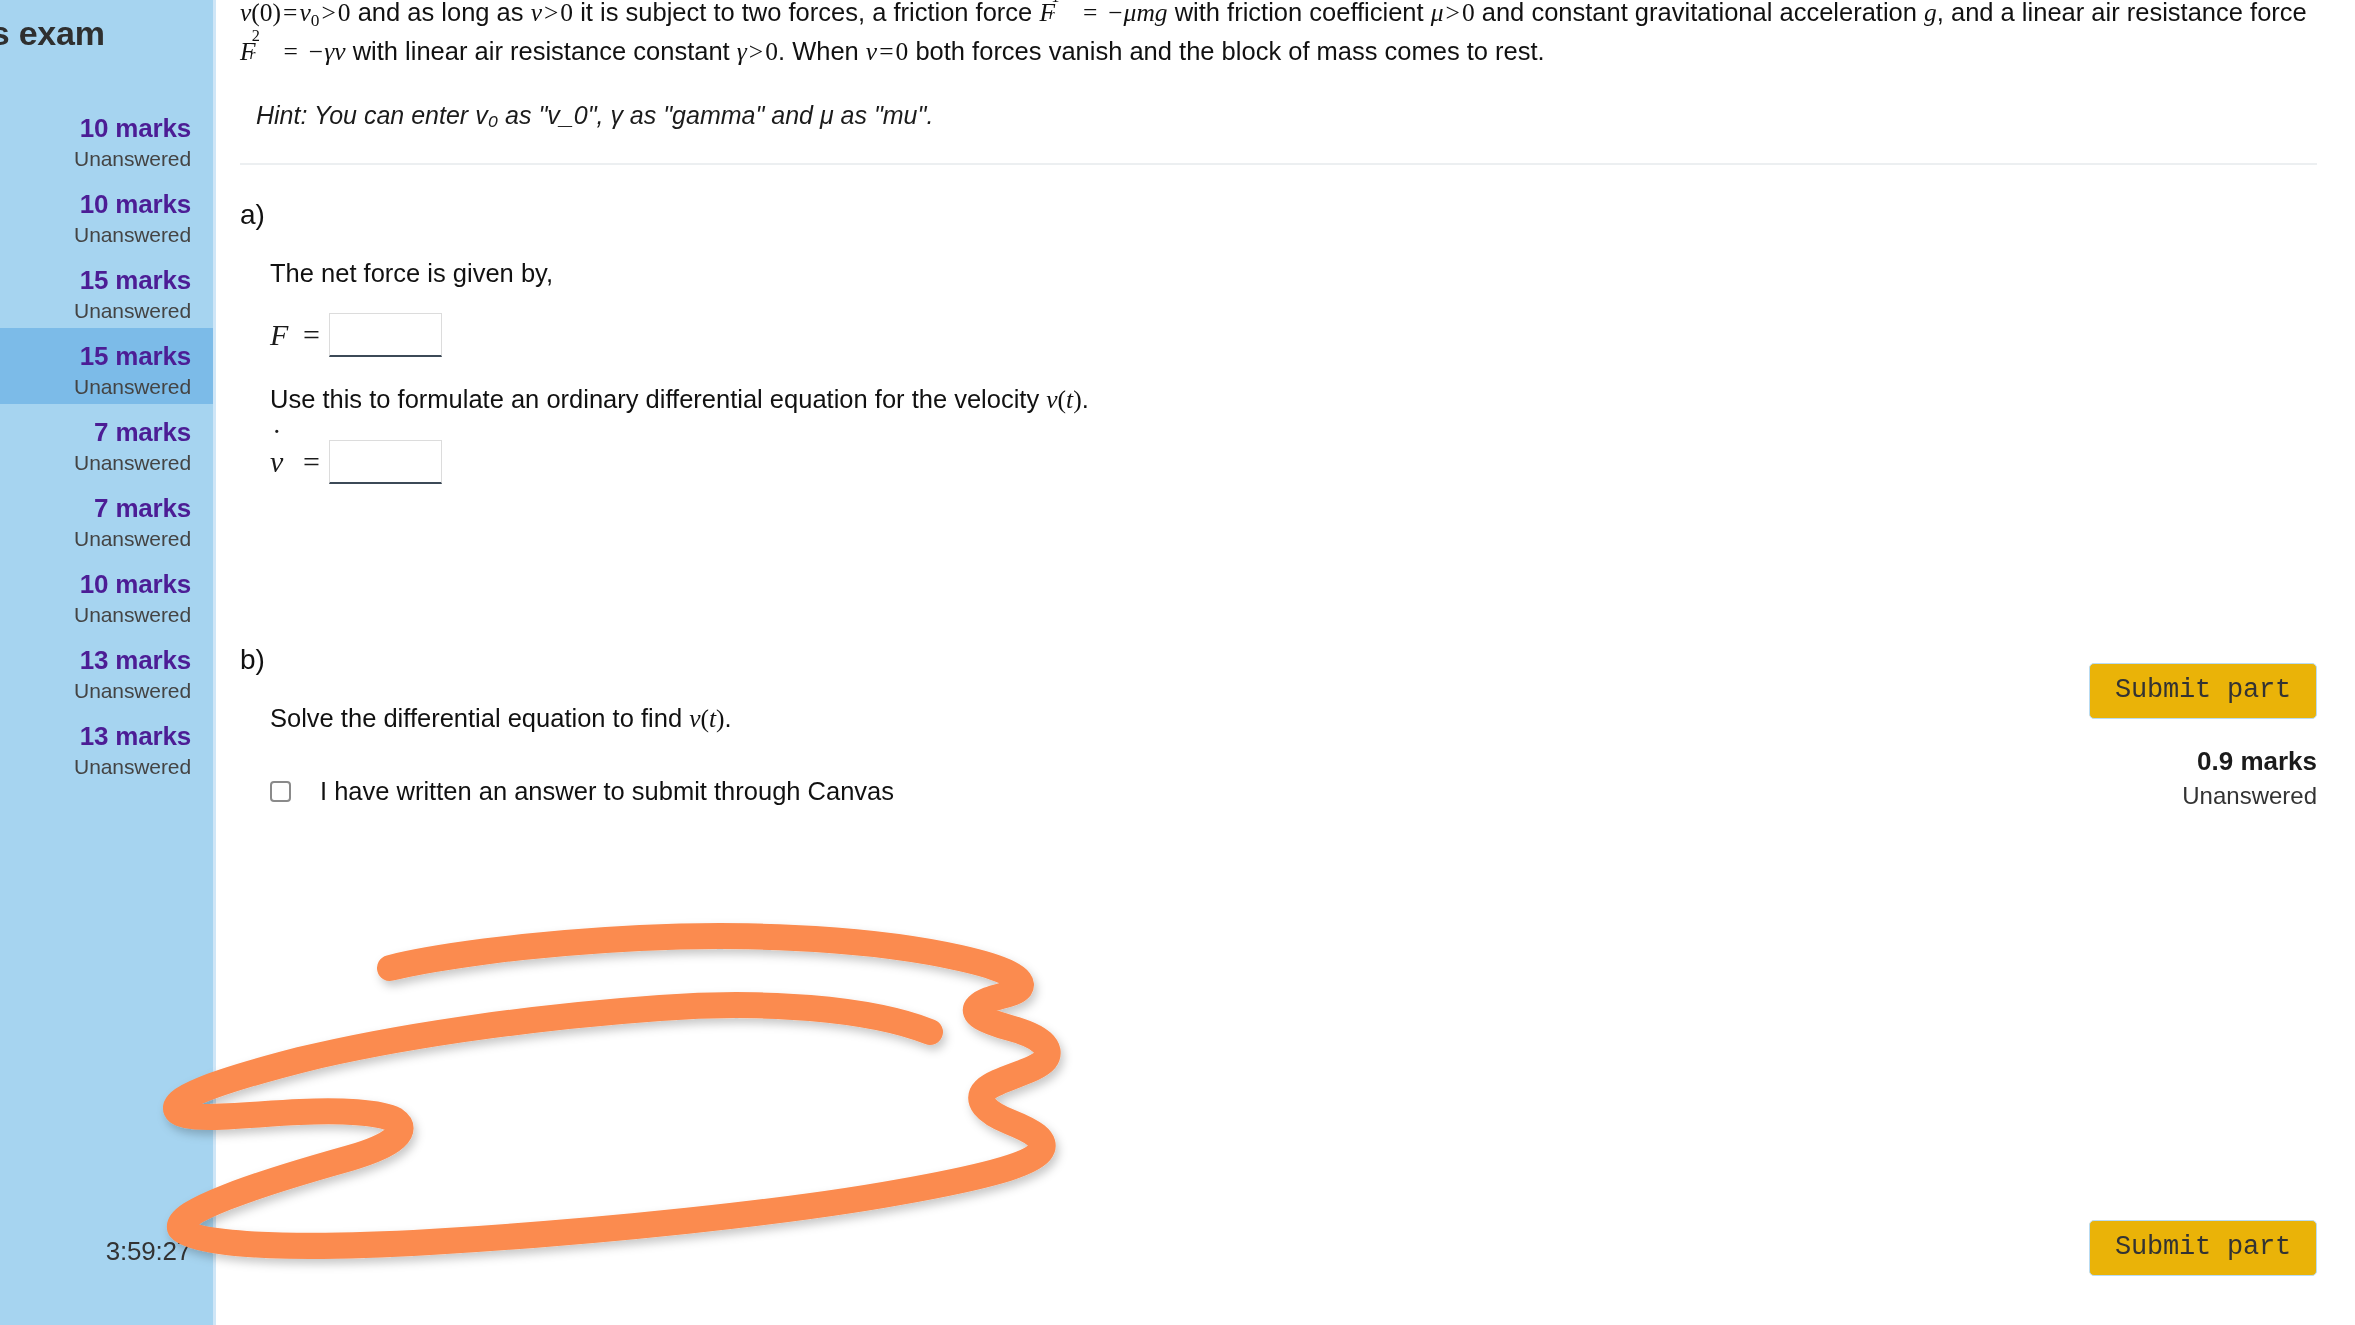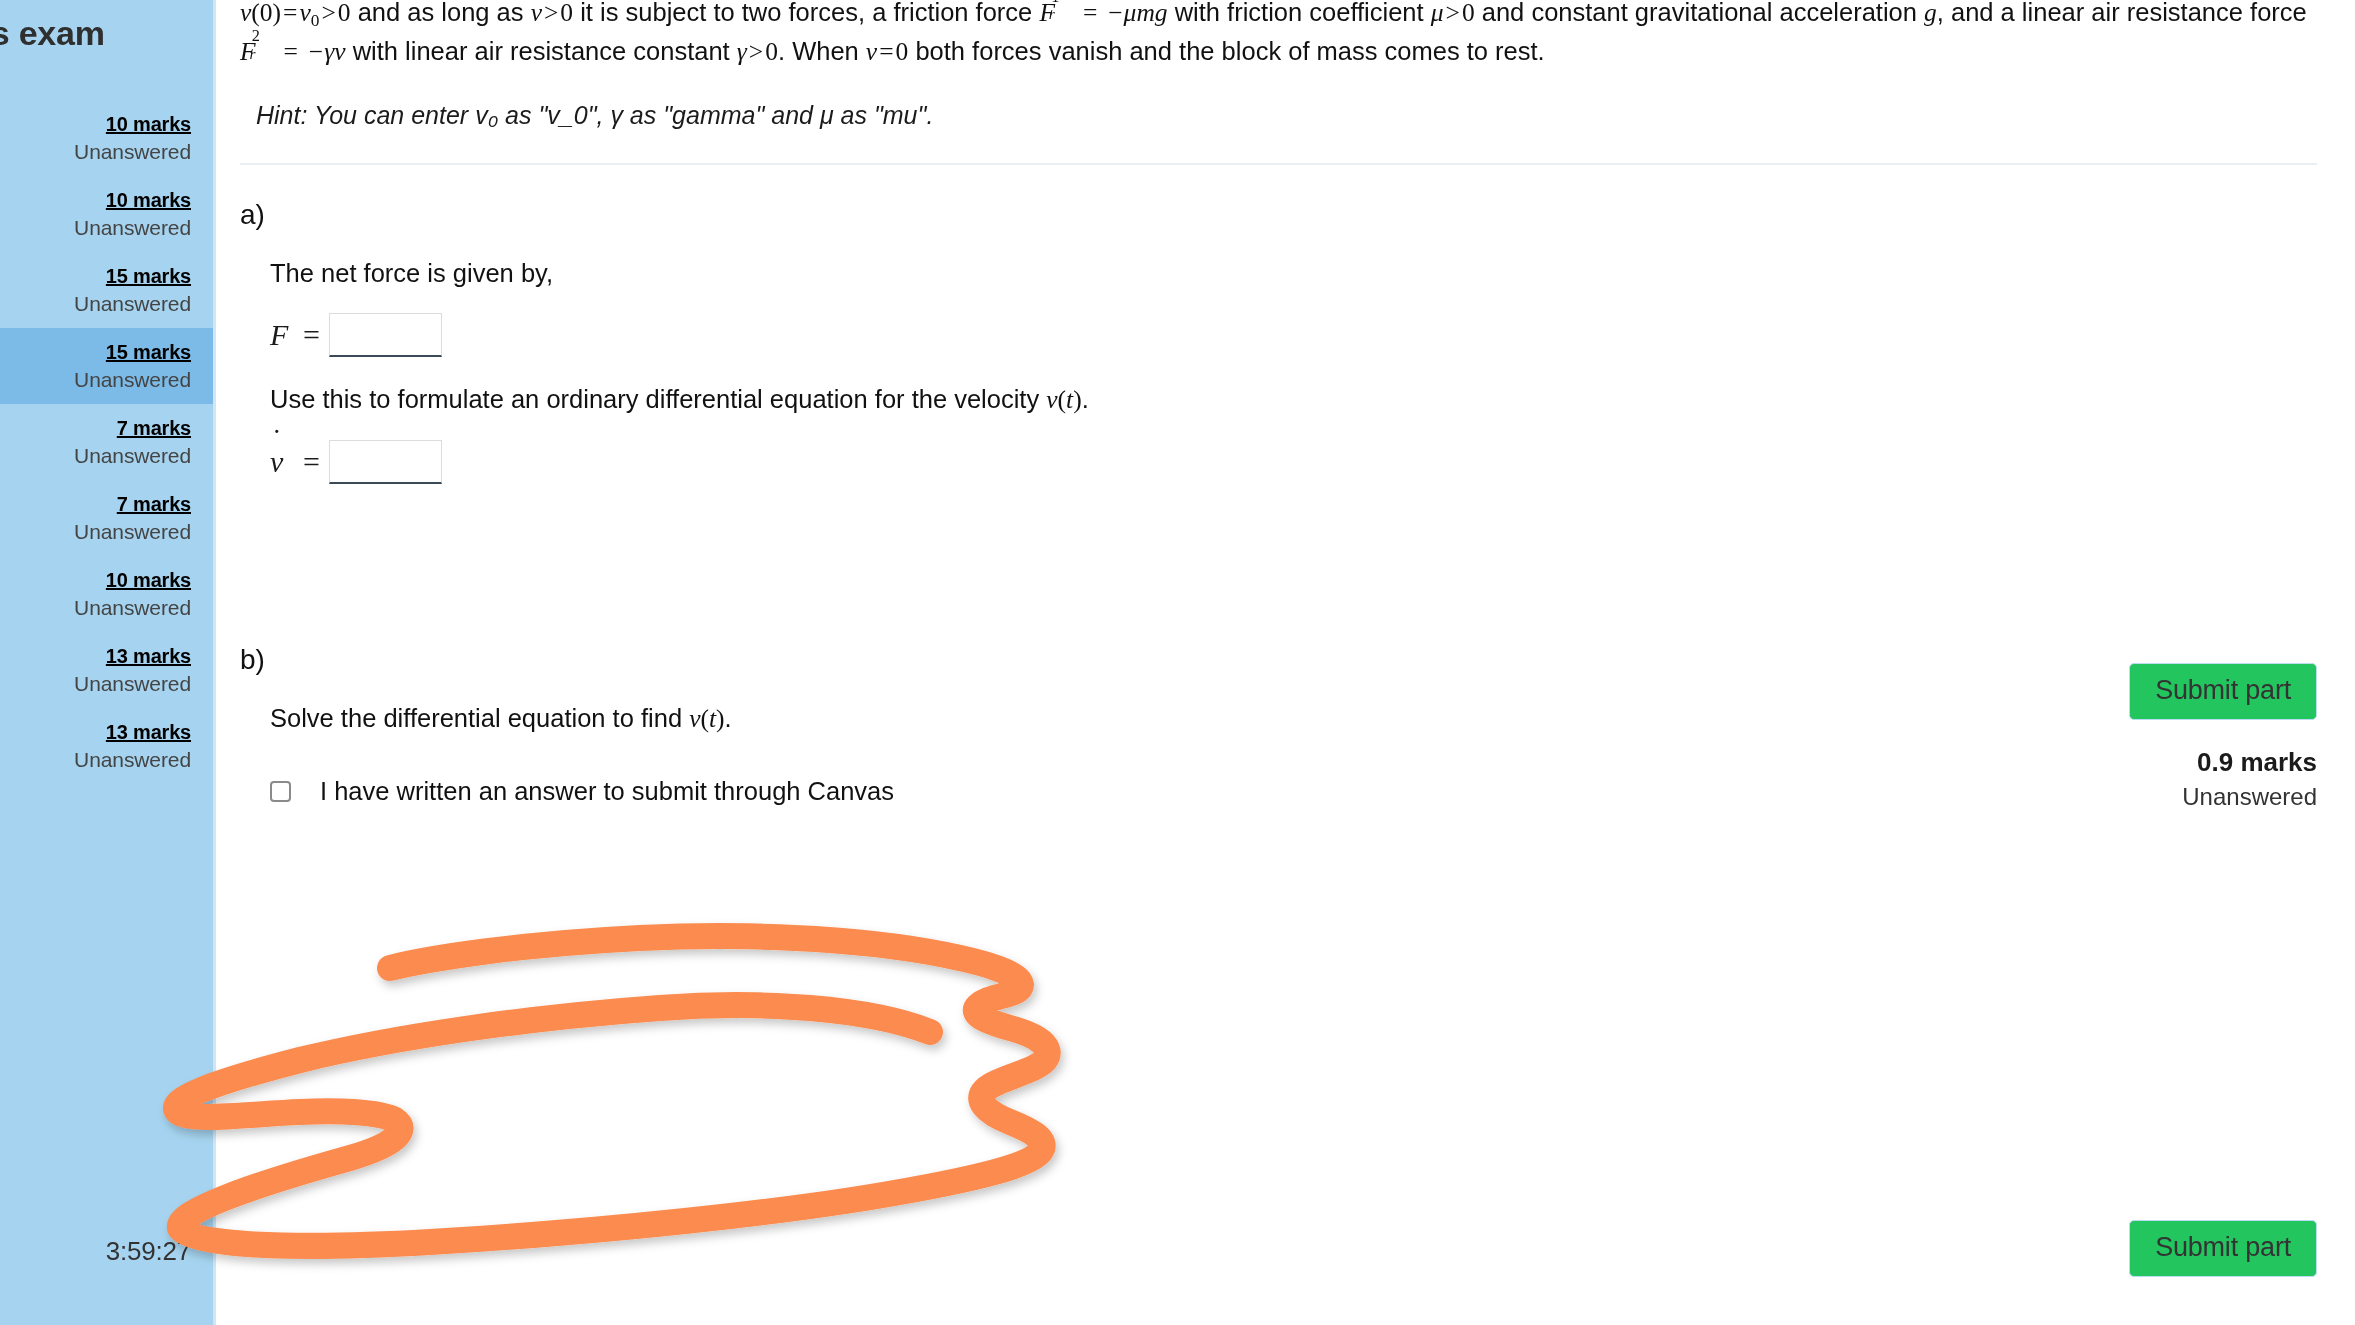--- a/index.html
+++ b/index.html
@@ -50,26 +50,25 @@
   .nav-item {
     padding: 12px 22px 16px 0;
     text-align: right;
     box-sizing: border-box;
     height: 76px;
   }
   .nav-item.selected {
     background: #7cbbe8;
   }
   .nav-marks {
-    font-size: 20px;
+    font-size: 26px;
     font-weight: 600;
-    color: #000000;
+    color: #4c1d95;
     line-height: 1.28;
     letter-spacing: -0.2px;
-    text-decoration: underline;
   }
   .nav-status {
     font-size: 21px;
     color: #444444;
     line-height: 1.35;
     letter-spacing: -0.1px;
   }
   .timer {
     position: absolute;
     bottom: 58px;
@@ -215,24 +214,24 @@
     color: #111111;
   }
 
   
   .submit-block {
     display: flex;
     flex-direction: column;
     align-items: flex-end;
   }
   .submit-btn {
-    background: #22c55e;
+    background: #eab308;
     border: 1px solid #b9dcf3;
     border-radius: 5px;
-    font-family: Liberation Sans, sans-serif;
+    font-family: Liberation Mono, monospace;
     font-size: 27px;
     color: #333333;
     padding: 11px 25px 13px 25px;
     cursor: pointer;
     letter-spacing: -0.2px;
   }
   .marks-summary {
     text-align: right;
     margin-top: 26px;
   }

